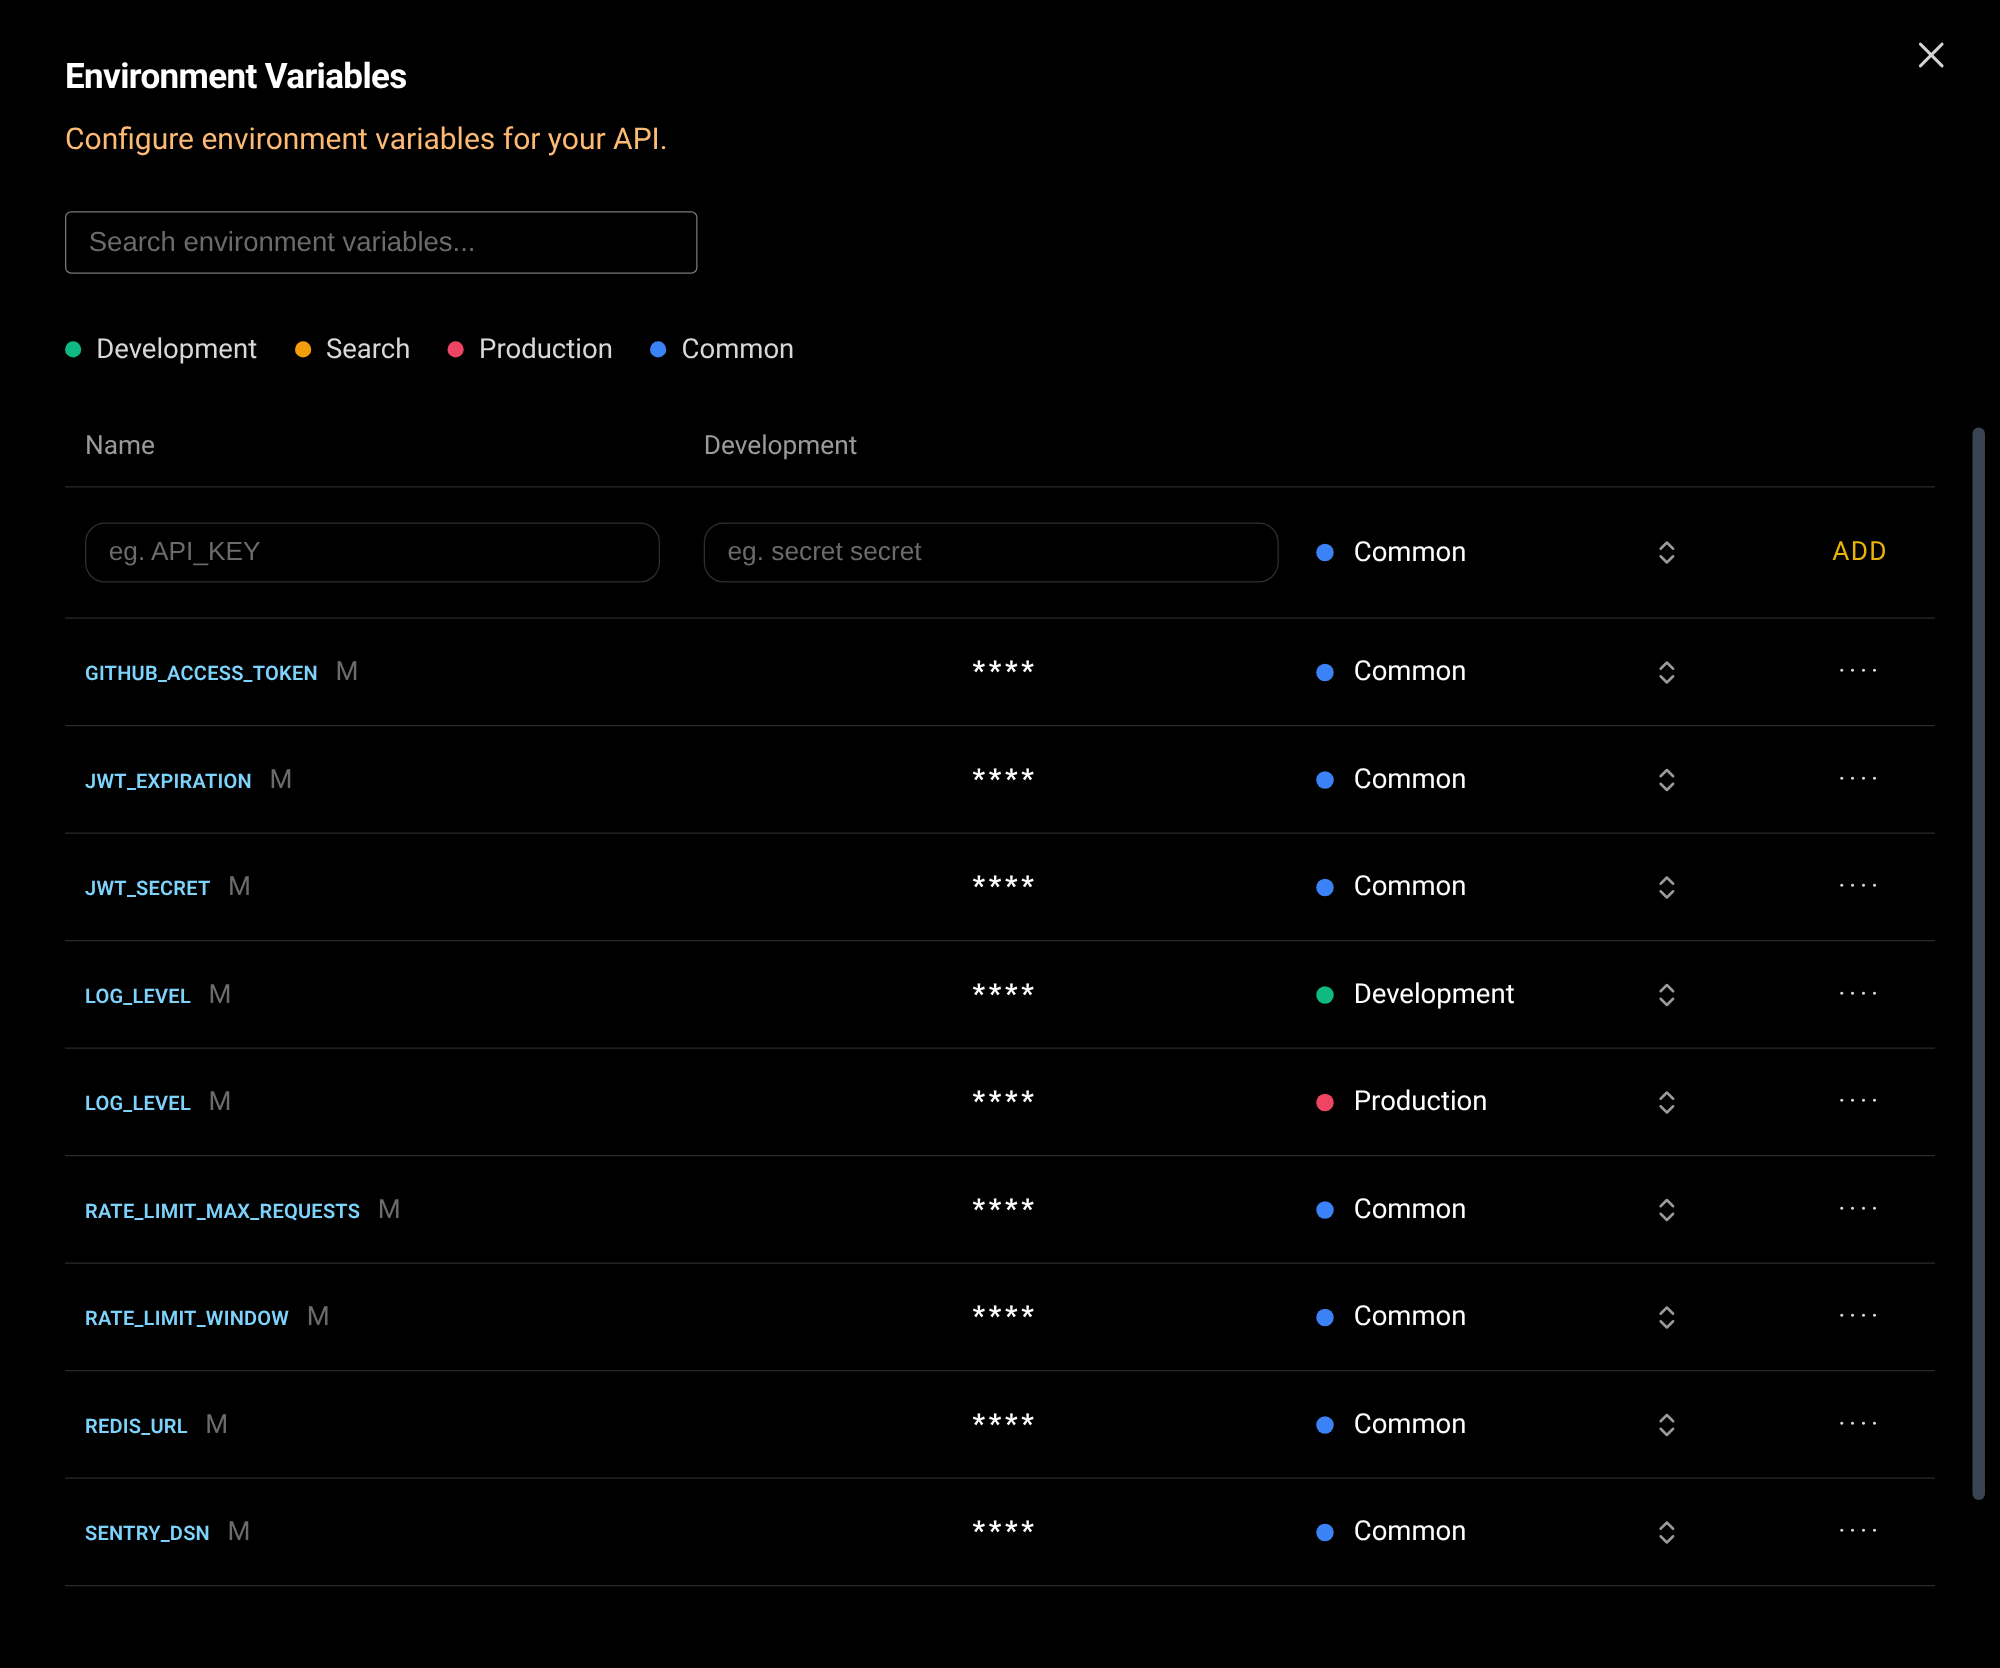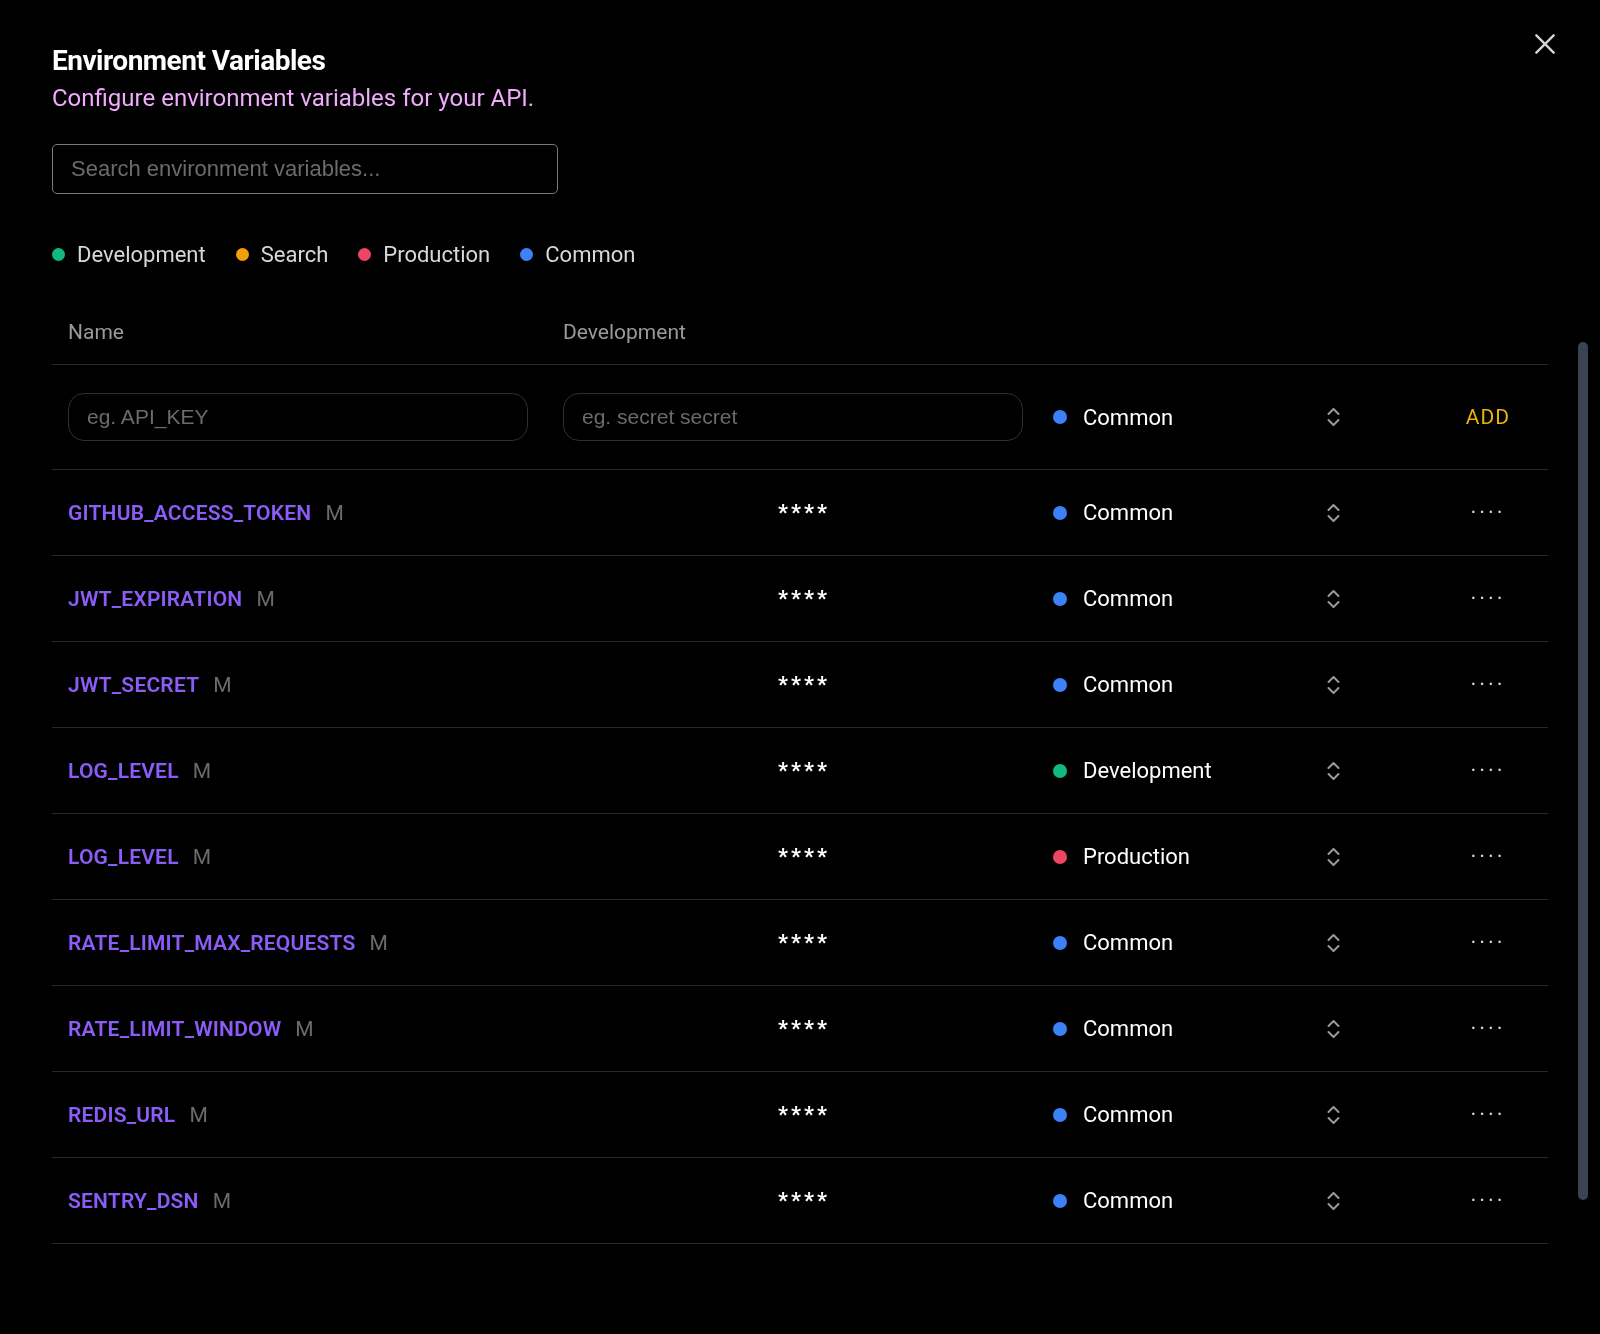--- a/index.html
+++ b/index.html
@@ -23,42 +23,42 @@
       position: relative;
     }
     .title {
       font-size: 28px;
       font-weight: 700;
       color: #fff;
       letter-spacing: -0.5px;
     }
     .subtitle {
       font-size: 24px;
-      color: #f0abfc;
-      margin-top: 7px;
+      color: #fdba74;
+      margin-top: 20px;
       font-weight: 400;
     }
     .close-btn {
       position: absolute;
       top: 24px;
       right: 35px;
       width: 40px;
       height: 40px;
       display: flex;
       align-items: center;
       justify-content: center;
       cursor: pointer;
       color: #d4d4d4;
     }
     .close-btn svg {
       width: 26px;
       height: 26px;
     }
     .search-input {
-      margin-top: 32px;
+      margin-top: 44px;
       width: 506px;
       height: 50px;
       background: #000;
       border: 1.5px solid #7a7a7a;
       border-radius: 5px;
       padding: 12px 18px;
       font-size: 22px;
       color: #fff;
       outline: none;
     }
@@ -151,23 +151,23 @@
       align-items: center;
       padding: 30px 16px;
       border-bottom: 1px solid #2a2a2a;
     }
     .var-name {
       display: flex;
       align-items: baseline;
       gap: 14px;
     }
     .var-name-text {
-      font-size: 21px;
+      font-size: 16px;
       font-weight: 600;
-      color: #8b5cf6;
+      color: #7dd3fc;
       letter-spacing: 0.2px;
     }
     .var-badge {
       font-size: 21px;
       color: #6b6b6b;
       font-weight: 400;
     }
     .var-value {
       font-size: 22px;
       font-weight: 700;

